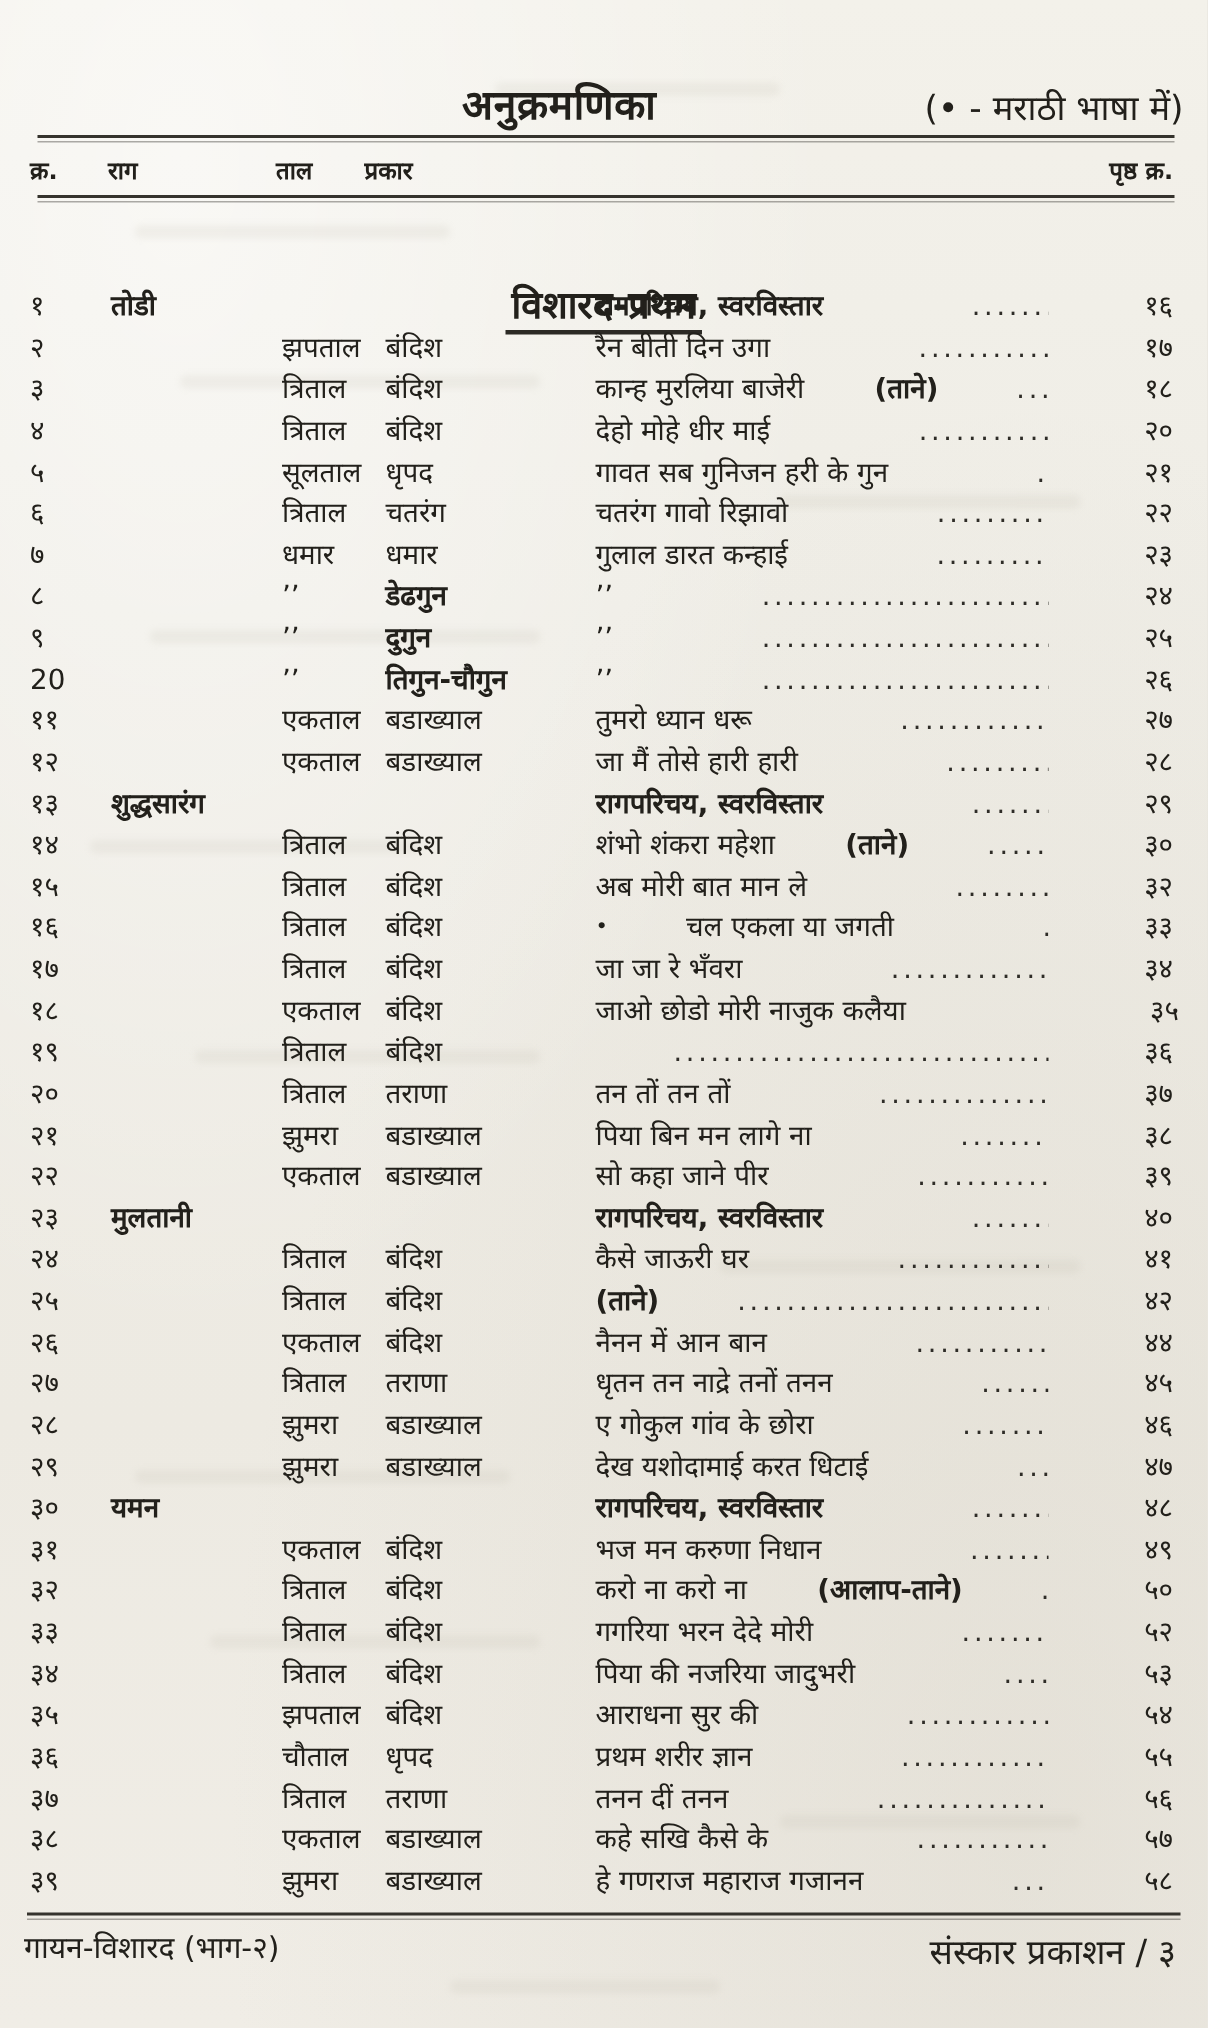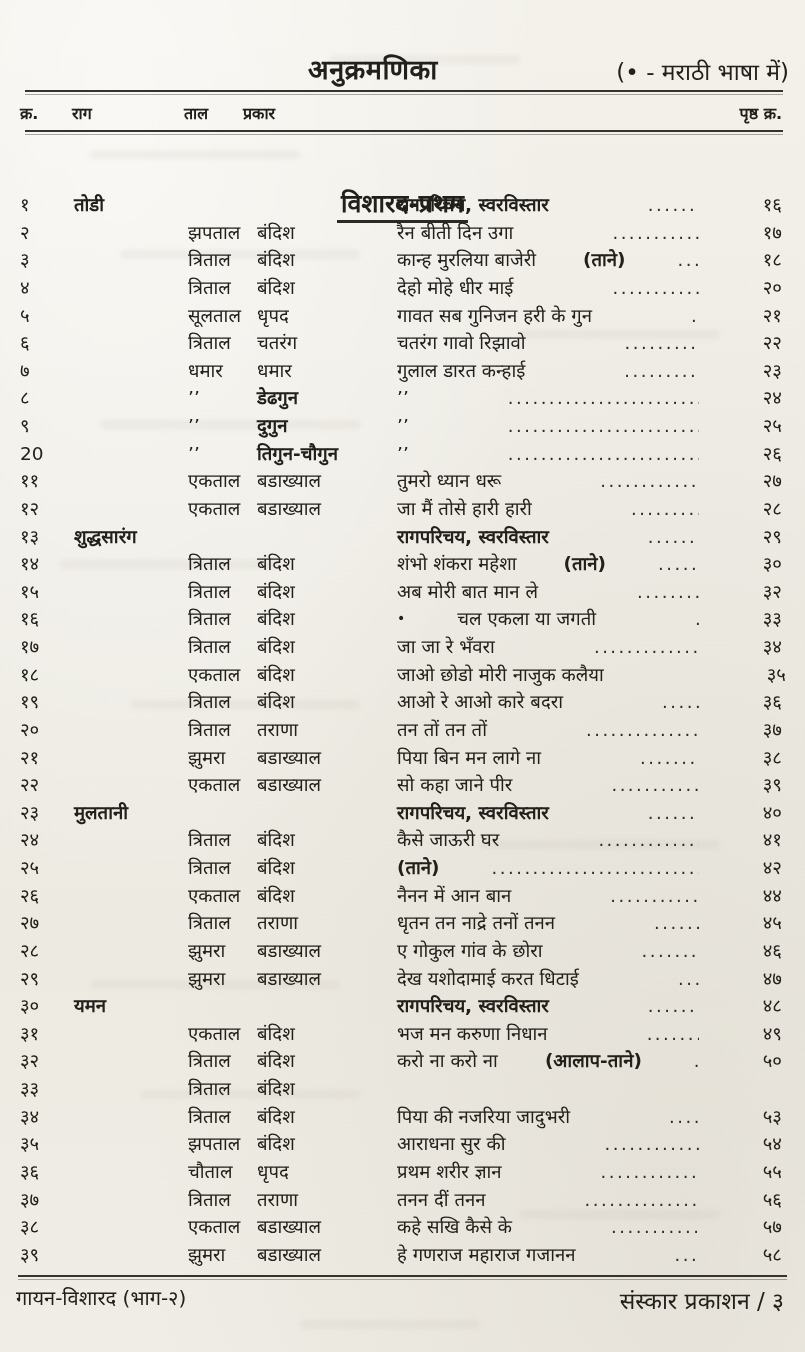--- a/index.html
+++ b/index.html
@@ -350,21 +350,20 @@
       <span class="c-page">३५</span>
     </span>
   </div>
       <div class="row">
     <span class="c-no">१९</span>
     <span class="c-raga"></span>
     <span class="c-tala">त्रिताल</span>
     <span class="c-type">बंदिश</span>
     <span class="titlebar">
 
-      <span class="t-main">आओ रे आओ कारे बदरा</span>
       <span class="t-bold"></span>
       <span class="leader"></span>
       <span class="c-page">३६</span>
     </span>
   </div>
       <div class="row">
     <span class="c-no">२०</span>
     <span class="c-raga"></span>
     <span class="c-tala">त्रिताल</span>
     <span class="c-type">तराणा</span>
@@ -529,20 +528,27 @@
       <span class="t-bold">(आलाप-ताने)</span>
       <span class="leader"></span>
       <span class="c-page">५०</span>
     </span>
   </div>
       <div class="row">
     <span class="c-no">३३</span>
     <span class="c-raga"></span>
     <span class="c-tala">त्रिताल</span>
     <span class="c-type">बंदिश</span>
+    <span class="titlebar">
+
+      <span class="t-main">गगरिया भरन देदे मोरी</span>
+      <span class="t-bold"></span>
+      <span class="leader"></span>
+      <span class="c-page">५२</span>
+    </span>
   </div>
       <div class="row">
     <span class="c-no">३४</span>
     <span class="c-raga"></span>
     <span class="c-tala">त्रिताल</span>
     <span class="c-type">बंदिश</span>
     <span class="titlebar">
 
       <span class="t-main">पिया की नजरिया जादुभरी</span>
       <span class="t-bold"></span>

